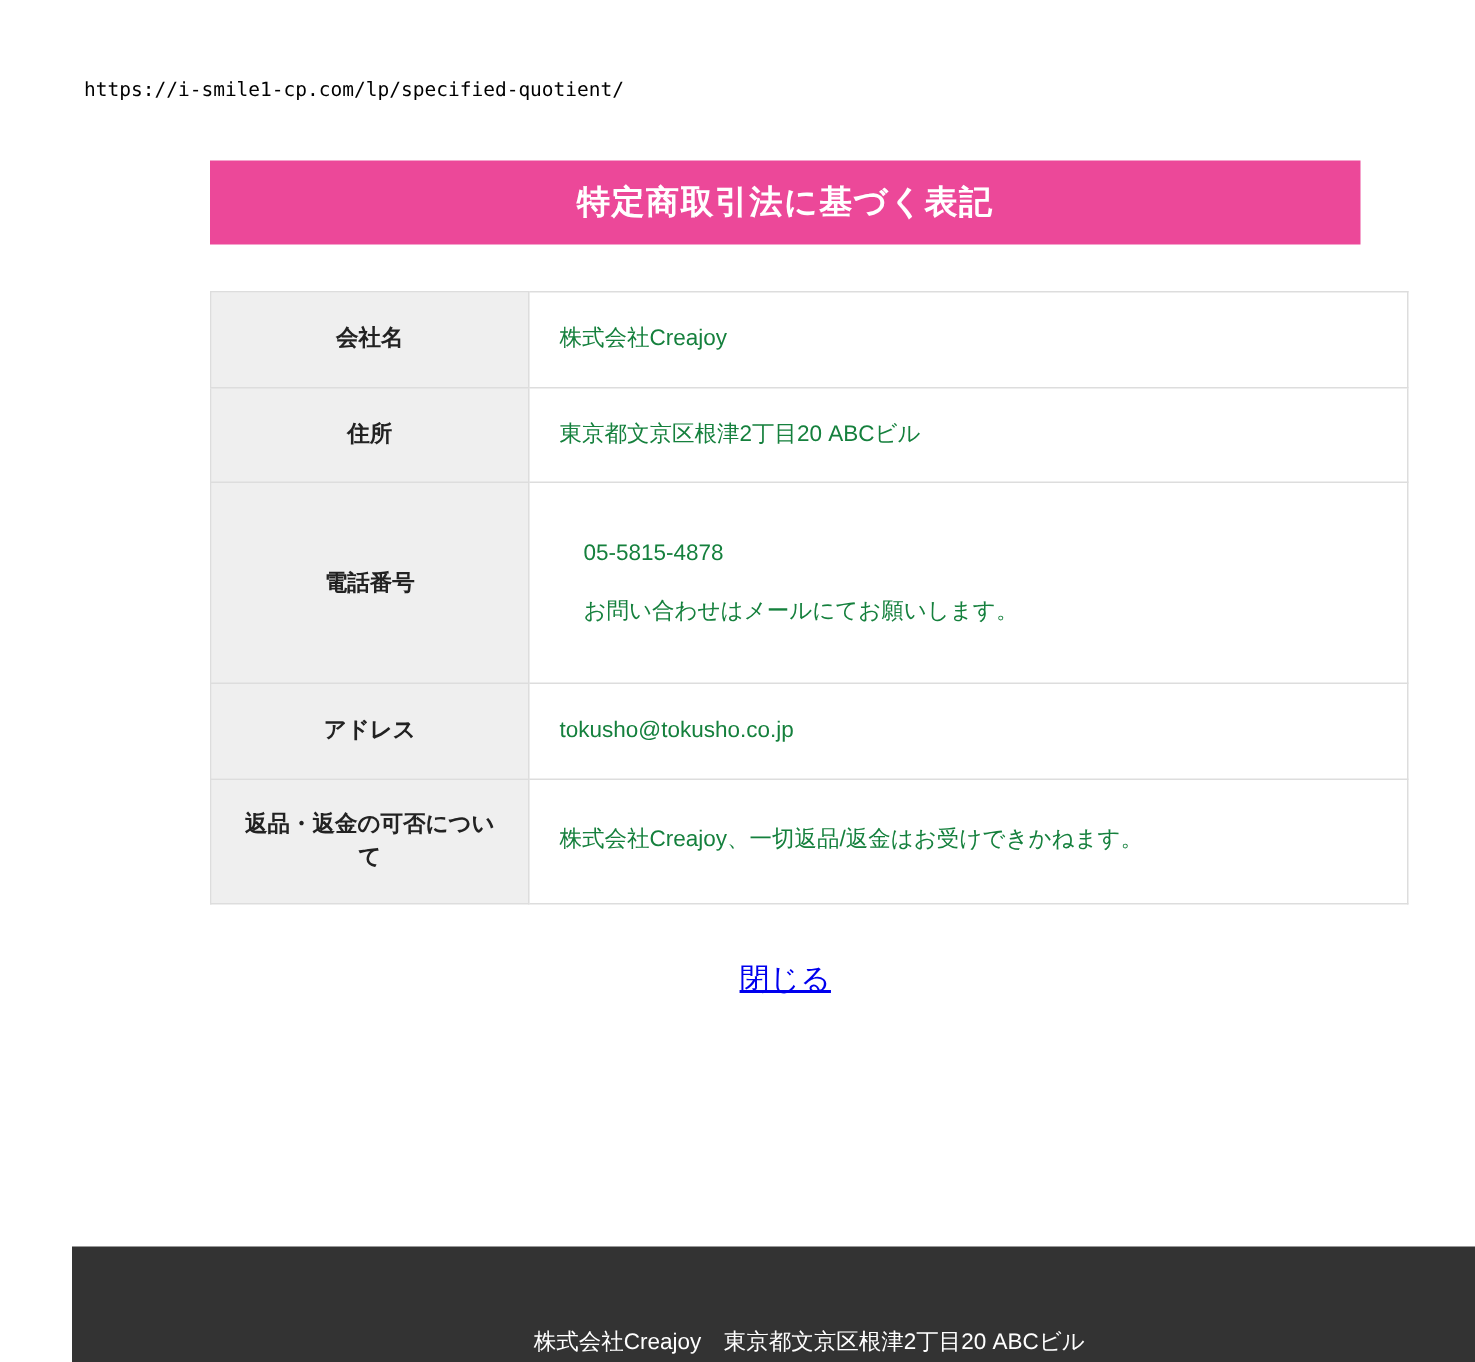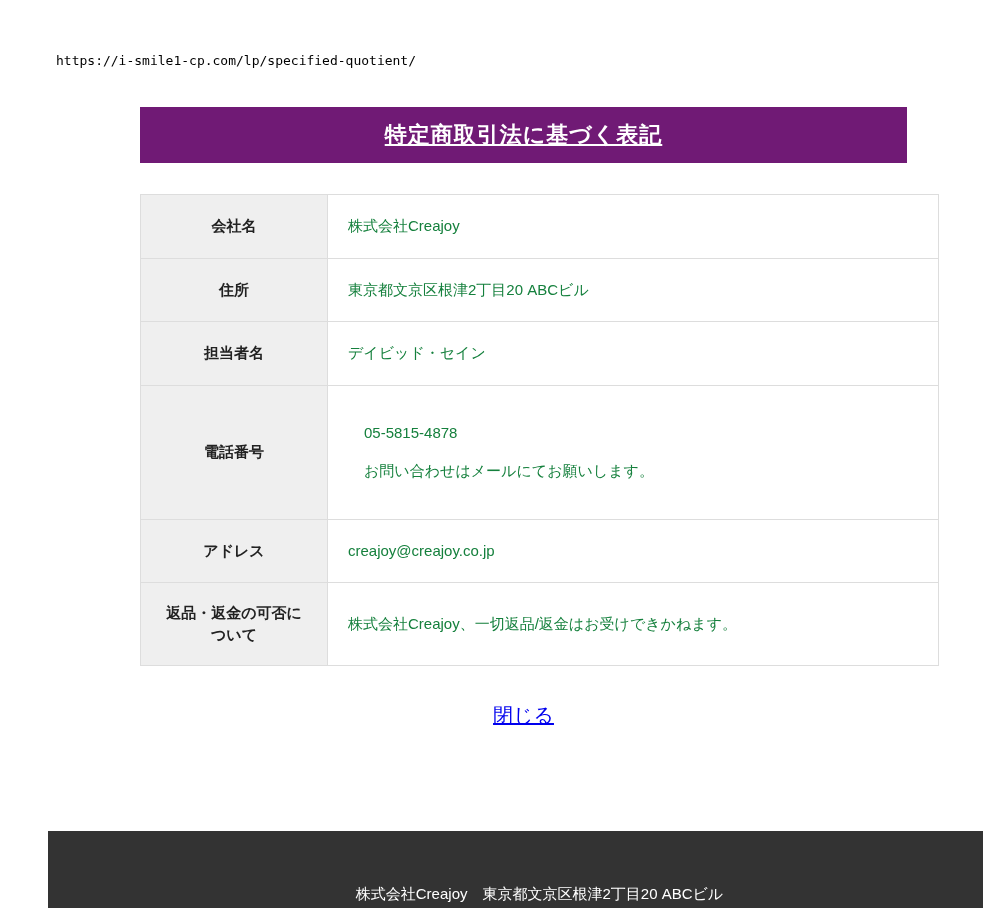--- a/index.html
+++ b/index.html
@@ -22,44 +22,43 @@
 
   
   .content {
     width: 799px;
     margin: 0 auto 0 92px;
   }
 
   
   .banner {
     height: 56px;
-    background: #701a75;
+    background: #ec4899;
     color: #ffffff;
     font-size: 22px;
     font-weight: bold;
     text-align: center;
     line-height: 56px;
     letter-spacing: 1px;
-    text-decoration: underline;
   }
 
   
   .info-table {
     width: 799px;
     margin-top: 31px;
     border-collapse: collapse;
     table-layout: fixed;
   }
   .info-table td {
     border: 1px solid #dddddd;
     font-size: 15px;
     vertical-align: middle;
   }
   .info-table td.label-cell {
-    width: 187px;
+    width: 212px;
     background: #efefef;
     font-weight: bold;
     text-align: center;
     padding: 16px 20px;
     line-height: 1.45;
     color: #222222;
   }
   .info-table td.value-cell {
     background: #ffffff;
     text-align: left;
@@ -118,34 +117,30 @@
   <table class="info-table">
     <tbody>
       <tr class="row-single">
         <td class="label-cell">会社名</td>
         <td class="value-cell">株式会社Creajoy</td>
       </tr>
       <tr class="row-single">
         <td class="label-cell">住所</td>
         <td class="value-cell">東京都文京区根津2丁目20 ABCビル</td>
       </tr>
-      <tr class="row-single">
-        <td class="label-cell">担当者名</td>
-        <td class="value-cell">デイビッド・セイン</td>
-      </tr>
       <tr class="row-double">
         <td class="label-cell">電話番号</td>
         <td class="value-cell">
           <div>05-5815-4878</div>
           <div>お問い合わせはメールにてお願いします。</div>
         </td>
       </tr>
       <tr class="row-single">
         <td class="label-cell">アドレス</td>
-        <td class="value-cell">creajoy@creajoy.co.jp</td>
+        <td class="value-cell">tokusho@tokusho.co.jp</td>
       </tr>
       <tr class="row-double">
         <td class="label-cell">返品・返金の可否について</td>
         <td class="value-cell">株式会社Creajoy、一切返品/返金はお受けできかねます。</td>
       </tr>
     </tbody>
   </table>
 
   <div class="close-wrap">
     <a href="#" class="close-link">閉じる</a>

